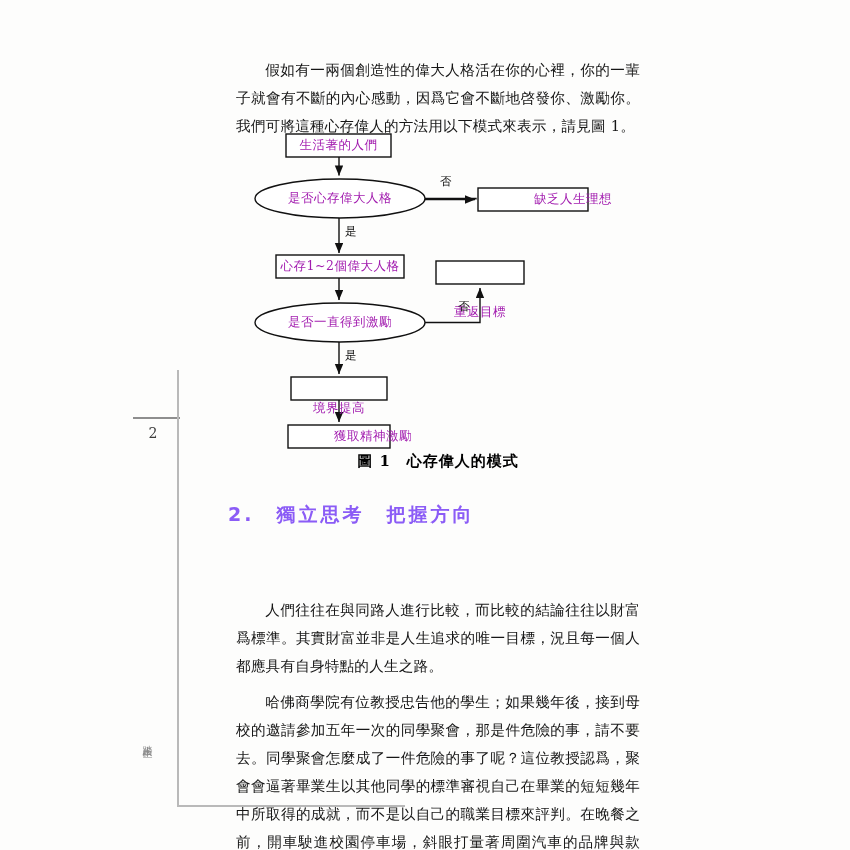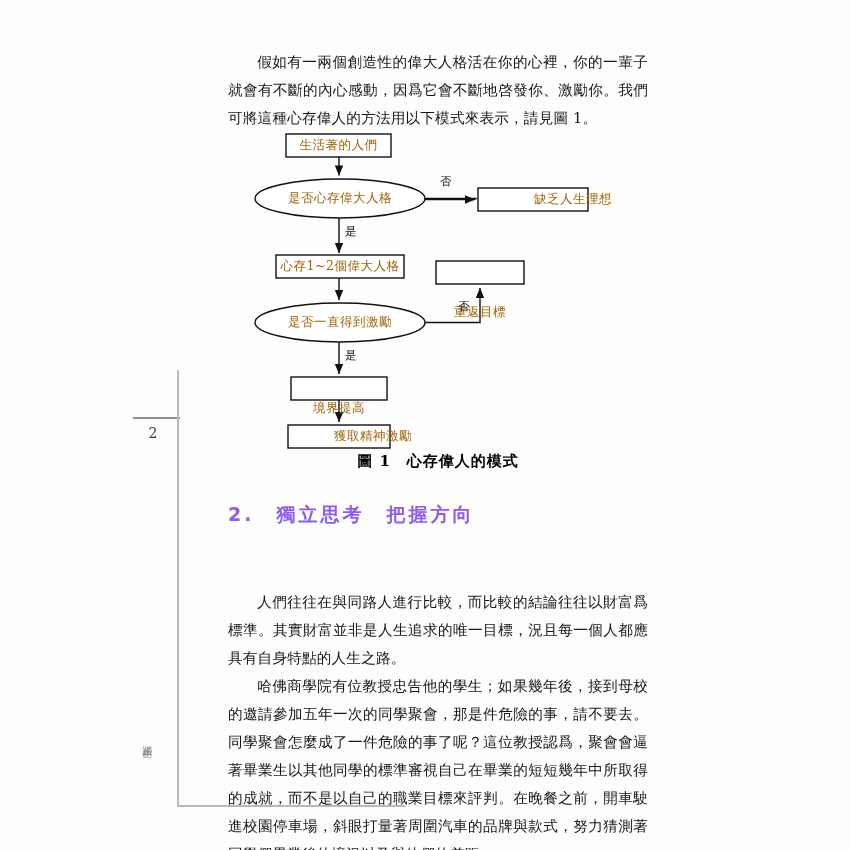--- a/index.html
+++ b/index.html
@@ -70,21 +70,21 @@
     font-family: "DejaVu Sans", "Liberation Sans", sans-serif;
   }
 
   
   .col {
     position: absolute;
     left: 228px;
     width: 420px;
   }
   p.body {
-    margin: 0;
+    margin: 8px;
     font-size: 14.6px;
     line-height: 28px;
     text-align: justify;
     text-justify: inter-ideograph;
     text-indent: 2em;
     color: #161616;
     letter-spacing: 0.2px;
   }
 
   
@@ -95,21 +95,21 @@
     width: 850px;
     height: 850px;
     pointer-events: none;
   }
   .fl-label {
     position: absolute;
     display: flex;
     align-items: center;
     justify-content: center;
     font-size: 12.5px;
-    color: #a16207;
+    color: #a21caf;
     letter-spacing: 0.5px;
     white-space: nowrap;
     font-family: "DejaVu Serif", "Liberation Serif", serif;
   }
   .edge-label {
     position: absolute;
     font-size: 11.5px;
     color: #111;
     font-family: "DejaVu Serif", "Liberation Serif", serif;
   }

